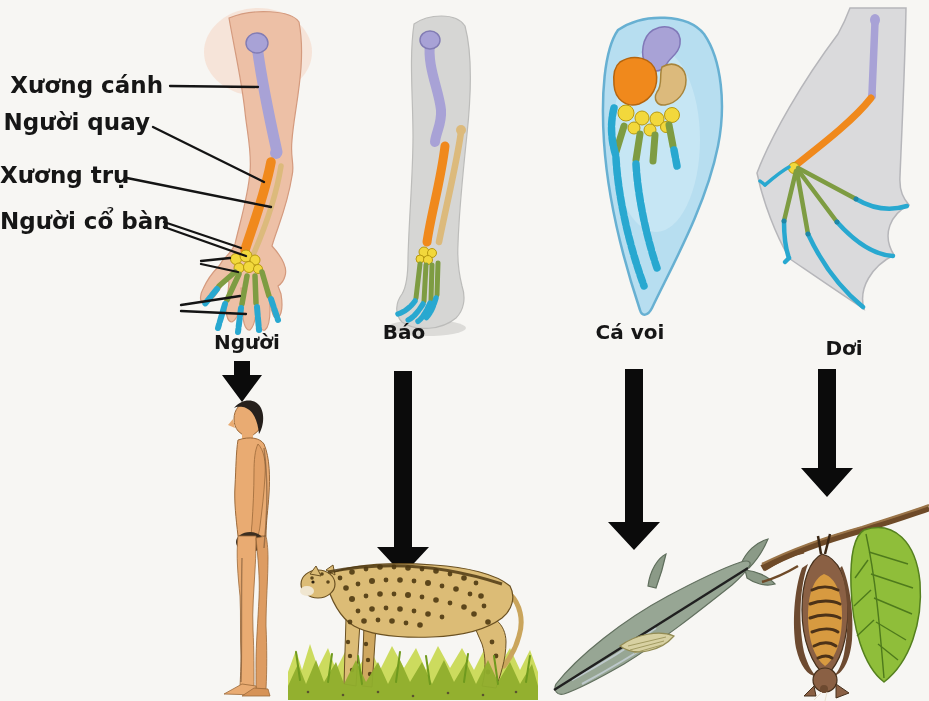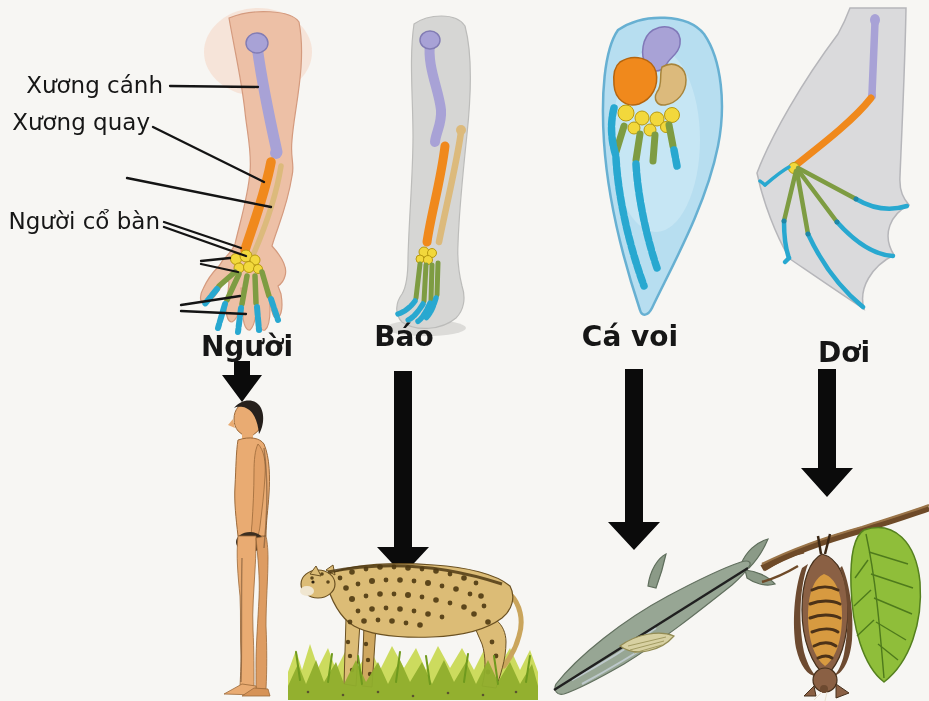--- a/index.html
+++ b/index.html
@@ -4,23 +4,23 @@
 <style>
   :root{
     --c-humerus:#a8a2d6; --c-radius:#f0891c; --c-ulna:#dcba7c;
     --c-carpals:#f2d83c; --c-metacarpals:#7e9c42; --c-phalanges:#28a8d0;
     --c-arrow:#0b0b0b; --c-label-text:#161616; --c-background:#f7f6f3;
   }
   html,body{margin:0;padding:0}
   body{background:#e9e9e9;font-family:"DejaVu Sans","Liberation Sans",sans-serif}
   .canvas{position:relative;width:929px;height:701px;background:var(--c-background);overflow:hidden}
   .art{position:absolute;left:0;top:0;width:929px;height:701px;display:block}
-  .bone-label{position:absolute;text-align:right;font-size:23px;font-weight:400;
+  .bone-label{position:absolute;text-align:right;font-size:23px;font-weight:700;
               color:var(--c-label-text);white-space:nowrap;line-height:26px}
-  .animal-name{position:absolute;transform:translateX(-50%);font-size:28px;font-weight:800;
+  .animal-name{position:absolute;transform:translateX(-50%);font-size:20px;font-weight:800;
               color:var(--c-label-text);white-space:nowrap}
   
   .f-hum{fill:var(--c-humerus)} .s-hum{stroke:var(--c-humerus);fill:none}
   .f-rad{fill:var(--c-radius)}  .s-rad{stroke:var(--c-radius);fill:none}
   .f-uln{fill:var(--c-ulna)}    .s-uln{stroke:var(--c-ulna);fill:none}
   .f-car{fill:var(--c-carpals)}
   .s-met{stroke:var(--c-metacarpals);fill:none}
   .s-pha{stroke:var(--c-phalanges);fill:none}
   .arrow{fill:var(--c-arrow)}
   .rc{stroke-linecap:round;stroke-linejoin:round}
@@ -376,21 +376,22 @@
     <polygon points="52,196 42,206 54,206" fill="#8a6044" stroke="#46301c" stroke-width="1"></polygon>
     <circle cx="62" cy="199" r="4" fill="#6d4a30"></circle>
     <g stroke="#e8e0d0" stroke-width="1">
       <path d="M 60,202 L 52,210"></path>
           <path d="M 65,202 L 63,211"></path>
     </g>
   </g>
 </svg>
 
 <div class="bone-label" style="left:0;width:163px;top:72px">Xương cánh</div>
-<div class="bone-label" style="left:0;width:150px;top:109px">Xương quay</div>
+<div class="bone-label" style="left:0;width:150px;top:109px">Người quay</div>
+<div class="bone-label" style="left:0;width:122px;top:162px">Xương trụ</div>
 <div class="bone-label" style="left:0;width:160px;top:208px">Người cổ bàn</div>
 
 <div class="animal-name" style="left:247px;top:330px">Người</div>
 <div class="animal-name" style="left:404px;top:320px">Báo</div>
 <div class="animal-name" style="left:630px;top:320px">Cá voi</div>
 <div class="animal-name" style="left:844px;top:336px">Dơi</div>
 
 </div>
 
 </body></html>

